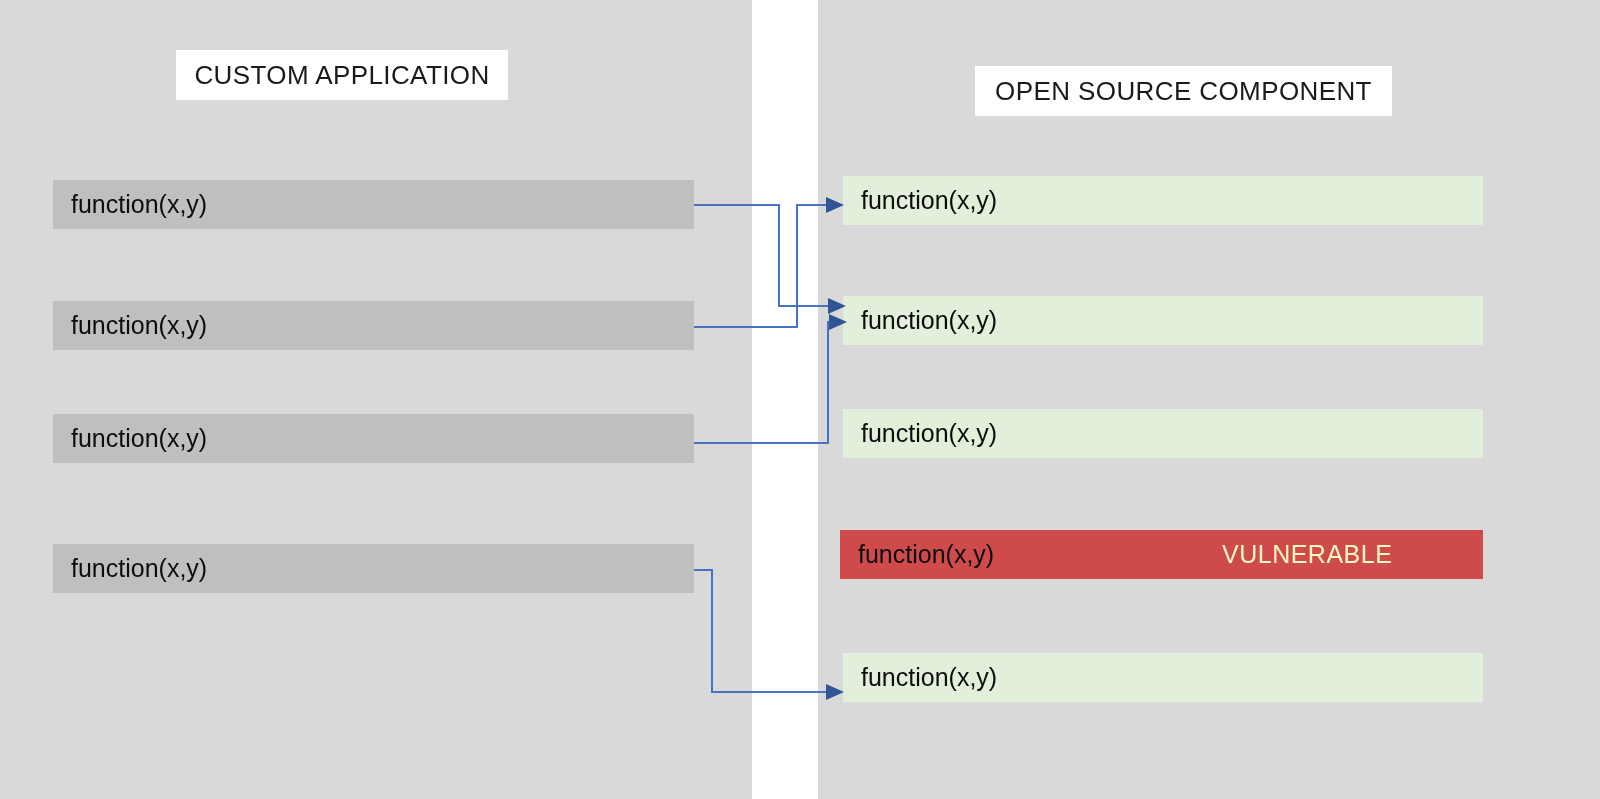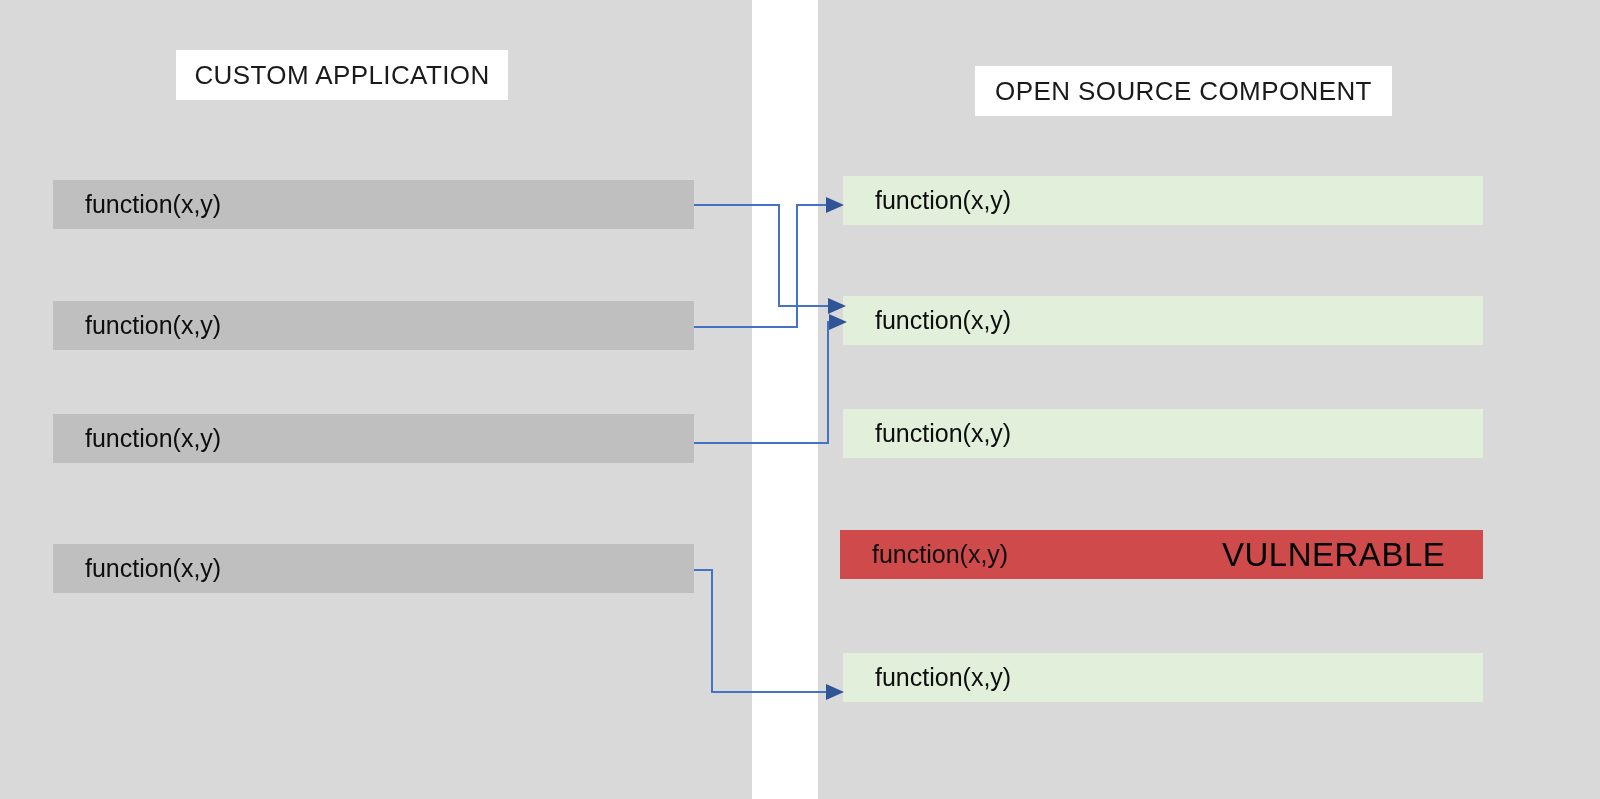--- a/index.html
+++ b/index.html
@@ -33,30 +33,30 @@
   
   .bar{
     position:absolute;
     display:flex;
     align-items:center;
     height:49px;
     font-size:25px;
     color:#0d0d0d;
     box-sizing:border-box;
   }
-  .bar .fn{padding-left:8px;line-height:1;margin-left:24px;}
+  .bar .fn{padding-left:18px;line-height:1;}
   .bar.left{background:#bfbfbf;left:53px;width:641px;}
   .bar.right{background:#e2efda;left:843px;width:640px;}
   .bar.vuln{background:#cf4a4a;left:840px;width:643px;}
   .bar.vuln .fn{color:#0d0d0d;}
   .bar .badge{
     position:absolute;
     left:382px;
-    color:#000000;
-    font-size:33px;
+    color:#fef9c3;
+    font-size:25px;
     letter-spacing:.5px;
   }
 
   
   #wires{position:absolute;left:0;top:0;width:1600px;height:799px;}
   .wire{fill:none;stroke:#4472c4;stroke-width:2;}
   .head{fill:#2f5597;}
 </style>
 </head>
 <body>

